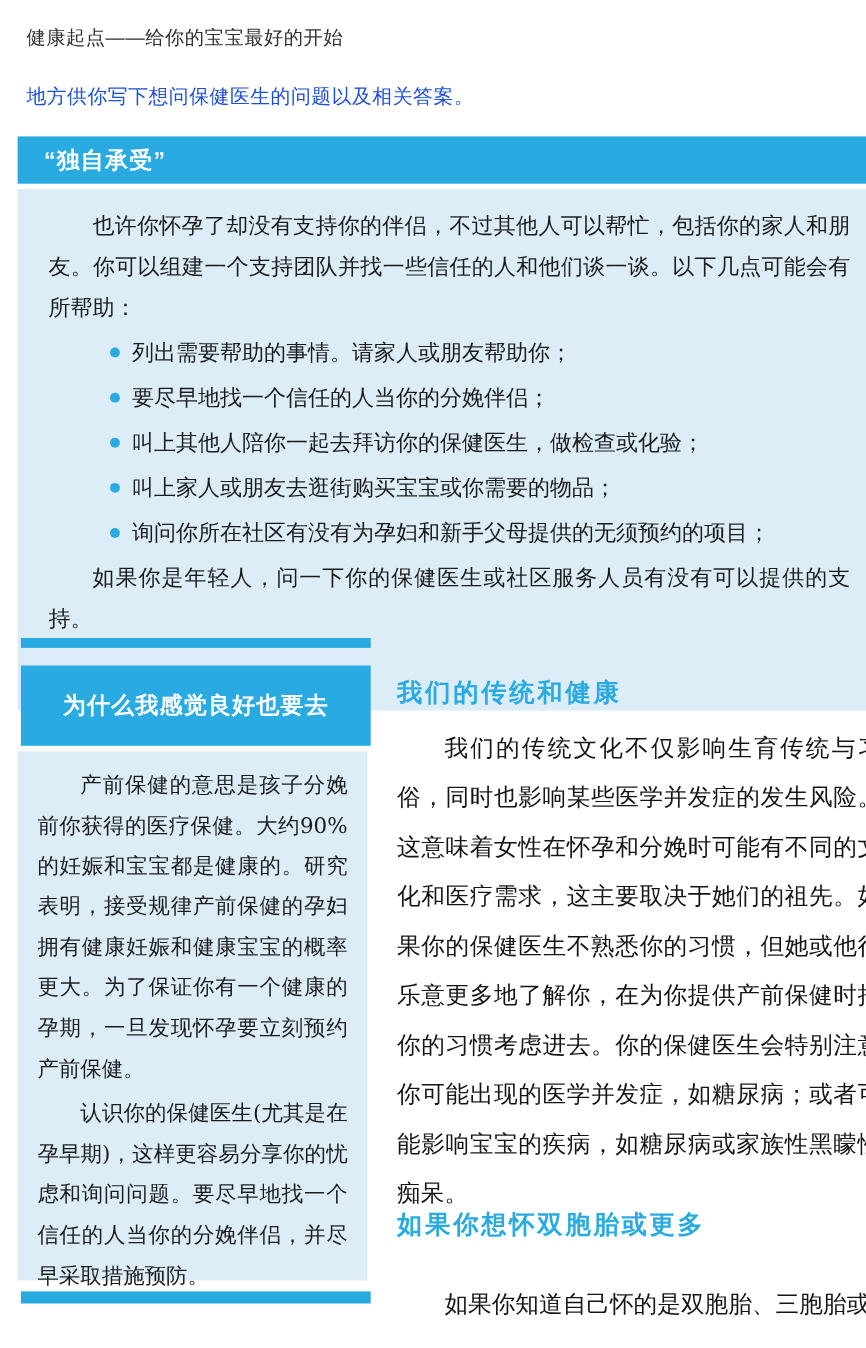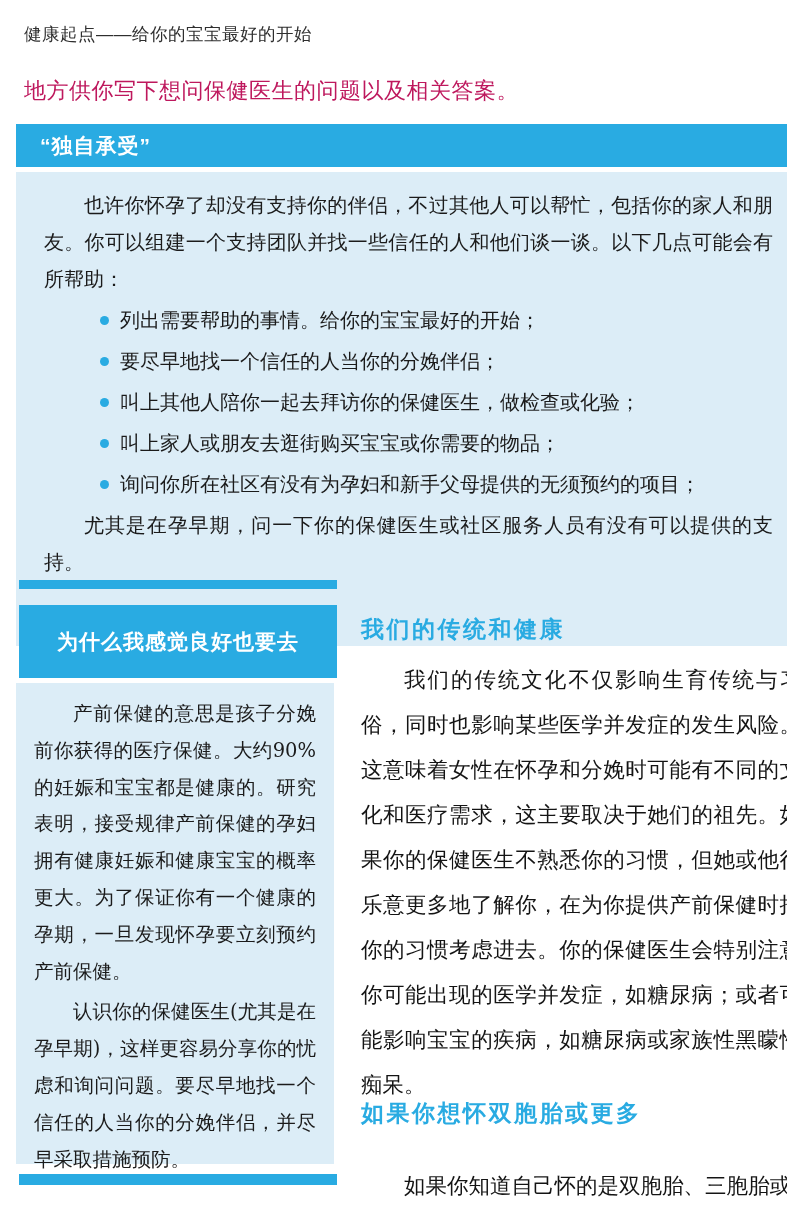--- a/index.html
+++ b/index.html
@@ -5,21 +5,21 @@
   * { margin:4px; padding:0; box-sizing:border-box; }
   html,body { background:#ffffff; }
   body { width:787px; height:1225px; position:relative; overflow:hidden;
          font-family:"Liberation Sans", sans-serif; color:#1c1c1c; }
   #page { position:absolute; inset:0; }
 
   .running-head { position:absolute; left:8px; top:6px; font-size:17.5px;
                   color:#2e2e2e; letter-spacing:0.5px; }
 
   .intro-para { position:absolute; left:8px; top:60px; width:760px;
-                font-size:22px; color:#be185d; letter-spacing:0.5px; }
+                font-size:18px; color:#1d4ed8; letter-spacing:0.5px; }
 
   
   .alone-title-bar { position:absolute; left:0; top:108px; width:787px; height:43px;
                      background:var(--accent); display:flex; align-items:center;
                      padding-left:20px; }
   .alone-title-bar span { color:#ffffff; font-weight:bold; font-size:21px;
                           letter-spacing:1px; }
   .alone-box { position:absolute; left:0; top:156px; width:787px; height:474px;
                background:var(--boxbg); padding:11px 26px 0 24px;
                font-family:"DejaVu Serif", serif; font-size:20px; line-height:37px;
@@ -69,27 +69,27 @@
 
   <p class="intro-para">地方供你写下想问保健医生的问题以及相关答案。</p>
 
   <div class="alone-title-bar">
     <span>“独自承受”</span>
   </div>
 
   <div class="alone-box">
     <p>也许你怀孕了却没有支持你的伴侣，不过其他人可以帮忙，包括你的家人和朋友。你可以组建一个支持团队并找一些信任的人和他们谈一谈。以下几点可能会有所帮助：</p>
     <ul>
-      <li>列出需要帮助的事情。给你的宝宝最好的开始；</li>
+      <li>列出需要帮助的事情。请家人或朋友帮助你；</li>
       <li>要尽早地找一个信任的人当你的分娩伴侣；</li>
       <li>叫上其他人陪你一起去拜访你的保健医生，做检查或化验；</li>
       <li>叫上家人或朋友去逛街购买宝宝或你需要的物品；</li>
       <li>询问你所在社区有没有为孕妇和新手父母提供的无须预约的项目；</li>
     </ul>
-    <p>尤其是在孕早期，问一下你的保健医生或社区服务人员有没有可以提供的支持。</p>
+    <p>如果你是年轻人，问一下你的保健医生或社区服务人员有没有可以提供的支持。</p>
   </div>
 
   <div class="sidebar-bar-top"></div>
 
   <div class="sidebar-title">
     <div>为什么我感觉良好也要去</div>
   </div>
 
   <div class="sidebar-body">
     <p>产前保健的意思是孩子分娩前你获得的医疗保健。大约90%的妊娠和宝宝都是健康的。研究表明，接受规律产前保健的孕妇拥有健康妊娠和健康宝宝的概率更大。为了保证你有一个健康的孕期，一旦发现怀孕要立刻预约产前保健。</p>

